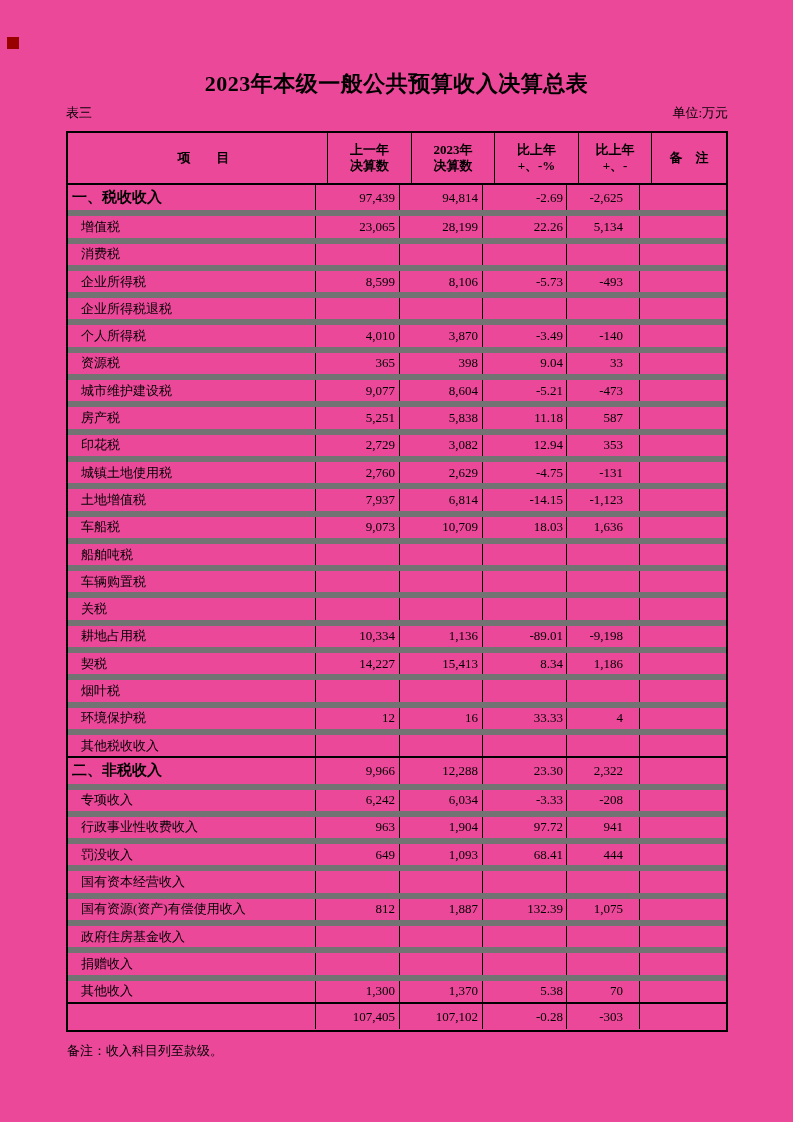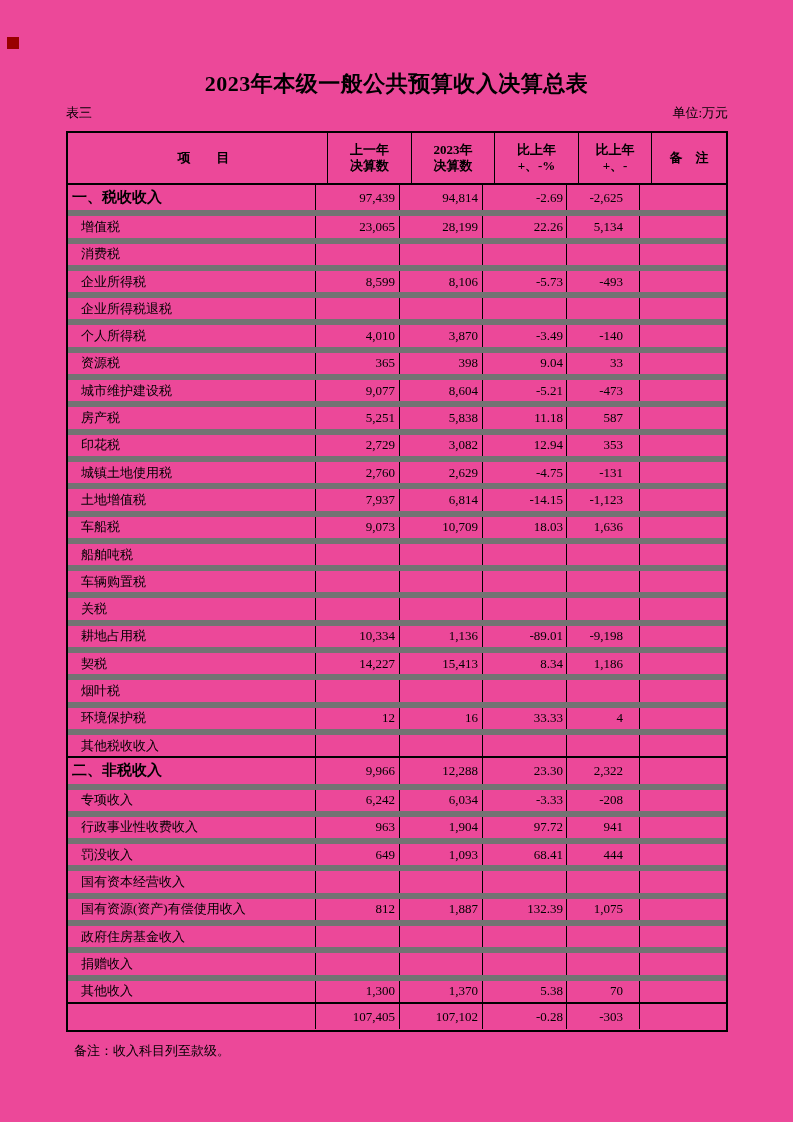--- a/index.html
+++ b/index.html
@@ -79,21 +79,21 @@
   .cell.c-item { padding-left: 13px; }
   .row.section .c-item { padding-left: 4px; font-weight: bold; font-size: 15px; }
   .row.total .c-item { padding-left: 0; justify-content: center; font-weight: bold; font-size: 13.5px; margin-top: 38px; }
   .num { justify-content: flex-end; font-family: "Liberation Serif", "DejaVu Serif", serif; }
   .cell.c-prev { padding-right: 4px; }
   .cell.c-cur  { padding-right: 4px; }
   .cell.c-pct  { padding-right: 3px; padding-left: 7px; }
   .cell.c-diff { padding-right: 16px; }
   .footnote {
     position: absolute;
-    left: 74px; top: 1042px;
+    left: 67px; top: 1042px;
     font-size: 13px;
   }
 </style>
 </head>
 <body>
 
 <div class="page">
 
   <div class="marker" style="background: rgb(153, 0, 0);"></div>
 

